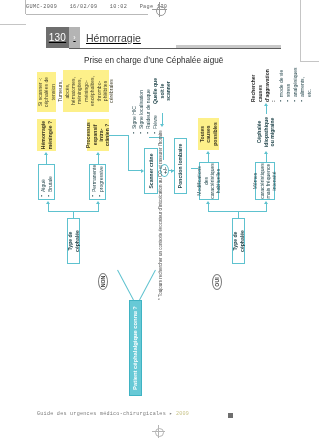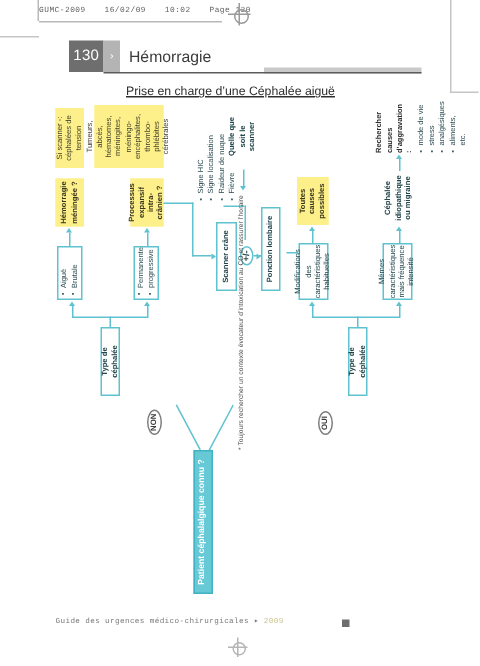--- a/index.html
+++ b/index.html
@@ -84,20 +84,21 @@
     background: #9a9a9a;
   }
 
   
   .title-block {
     position: absolute;
     left: 46px; top: 27px;
     display: flex;
     align-items: stretch;
     height: 21px;
+    text-decoration: underline;
   }
   .pagenum {
     width: 23px;
     background: #6e6e6e;
     color: #ffffff;
     font-size: 10px;
     display: flex;
     align-items: center;
     justify-content: center;
     letter-spacing: 0.2px;
@@ -129,21 +130,20 @@
     left: 176px; top: 44.5px;
     width: 105px; height: 4px;
     background: #c9c9c9;
   }
 
   .subtitle {
     position: absolute;
     left: 84px; top: 56px;
     font-size: 8.2px;
     color: #2e2e2e;
-    text-decoration: underline;
   }
 
   
   .footer {
     position: absolute;
     left: 37px; bottom: 27px;
     font-family: "Liberation Mono", monospace;
     font-size: 5.1px;
     letter-spacing: 0.25px;
     color: #7a7a7a;

